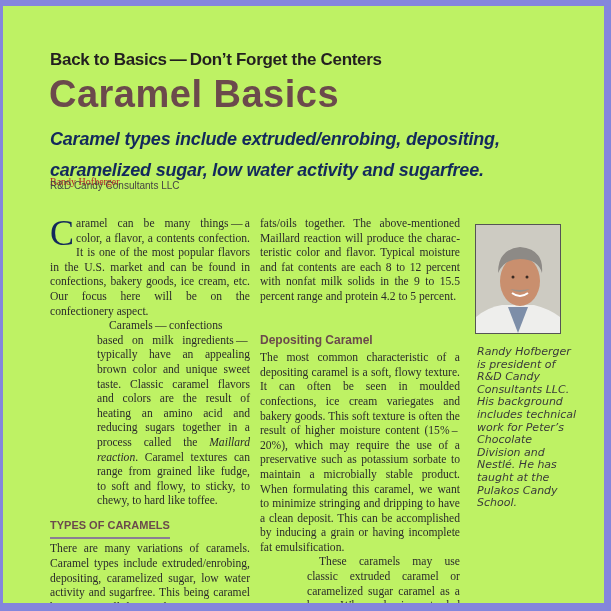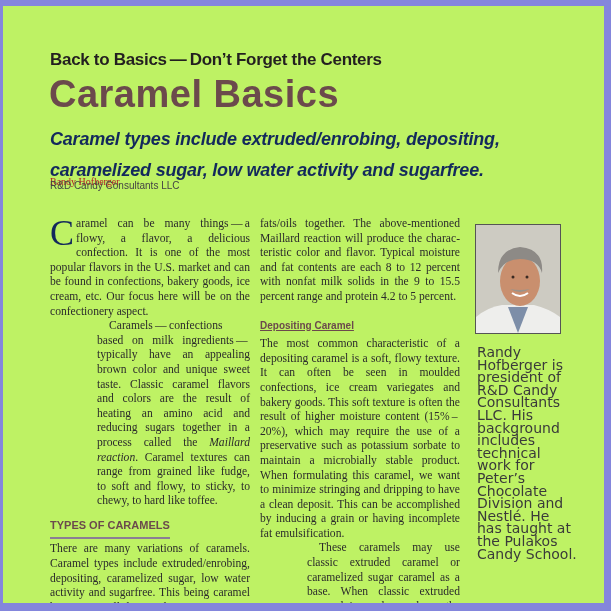--- a/index.html
+++ b/index.html
@@ -54,47 +54,47 @@
     margin:2px 2px 0 0; font-family:"Liberation Serif", serif;
   }
   .sec-head {
     font-family:"Liberation Sans", sans-serif; font-weight:bold;
     font-size:11px; color:#6b4a4c; margin:9px 0 3px 0;
     display:inline-block; border-bottom:2px solid #8a7f95; padding-bottom:5px;
     text-align:left;
   }
   .sub-head {
     font-family:"Liberation Sans", sans-serif; font-weight:bold;
-    font-size:10px; color:#6b4a4c; margin:14px 0 4px 0; text-align:left;text-decoration:underline;
+    font-size:12px; color:#6b4a4c; margin:28px 0 4px 0; text-align:left;
   }
   .photo {
     position:absolute; left:472px; top:218px; width:86px; height:110px;
     border:1px solid #555; box-sizing:border-box;
     background:linear-gradient(180deg,#cfcdc4 0%,#c9c7be 60%,#d8d6d0 100%);
     overflow:hidden;
   }
   .bio {
     position:absolute; left:474px; top:340px; width:100px;
-    font-family:"DejaVu Sans", sans-serif; 
-    font-size:14px; line-height:12.6px; color:#3a3a3a;
+    font-family:"DejaVu Sans", sans-serif; font-style:italic;
+    font-size:11px; line-height:12.6px; color:#3a3a3a;
   }
 </style>
 </head>
 <body>
 
 <div class="page">
 
   <div class="kicker">Back to Basics — Don’t Forget the Centers</div>
   <div class="title">Caramel Basics</div>
   <div class="subtitle">Caramel types include extruded/enrobing, depositing, caramelized sugar, low water activity and sugarfree.</div>
   <div class="author">Randy Hofberger</div>
   <div class="affil">R&amp;D Candy Consultants LLC</div>
 
   <div class="col col1">
-    <p><span class="dropcap">C</span><span>aramel can be many things — a flowy, a flavor, a delicious confection. It is one of the most popular flavors in the U.S. mar­ket and can be found in confections, bak­ery goods, ice cream, etc. Our focus here will be on the confectionery aspect.</span></p>
+    <p><span class="dropcap">C</span><span>aramel can be many things — a color, a flavor, a contents confection. It is one of the most popular flavors in the U.S. mar­ket and can be found in confections, bak­ery goods, ice cream, etc. Our focus here will be on the confectionery aspect.</span></p>
     <p class="indent"><span>Caramels — confections based on milk ingredients — typically have an appealing brown color and unique sweet taste. Classic caramel flavors and colors are the result of heating an amino acid and reducing sugars together in a process called the </span><i>Maillard reaction</i><span>. Caramel textures can range from grained like fudge, to soft and flowy, to sticky, to chewy, to hard like toffee.</span></p>
     <div class="sec-head">TYPES OF CARAMELS</div>
     <p>There are many variations of caramels. Caramel types include extruded/enrobing, depositing, caramelized sugar, low water activity and sugarfree. This being caramel basics, we will discuss the two types most found in confections: extruded/enrobing and depositing caramels.</p>
     
     
   </div>
 
   <div class="col col2">
     <p>fats/oils together. The above-mentioned Maillard reaction will produce the charac­teristic color and flavor. Typical moisture and fat contents are each 8 to 12 percent with nonfat milk solids in the 9 to 15.5 per­cent range and protein 4.2 to 5 percent.</p>
     <div class="sub-head">Depositing Caramel</div>

